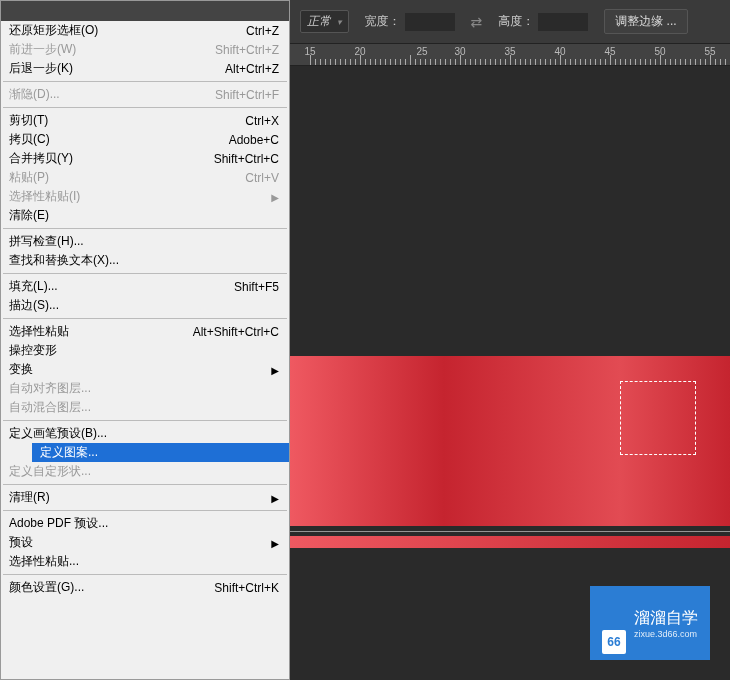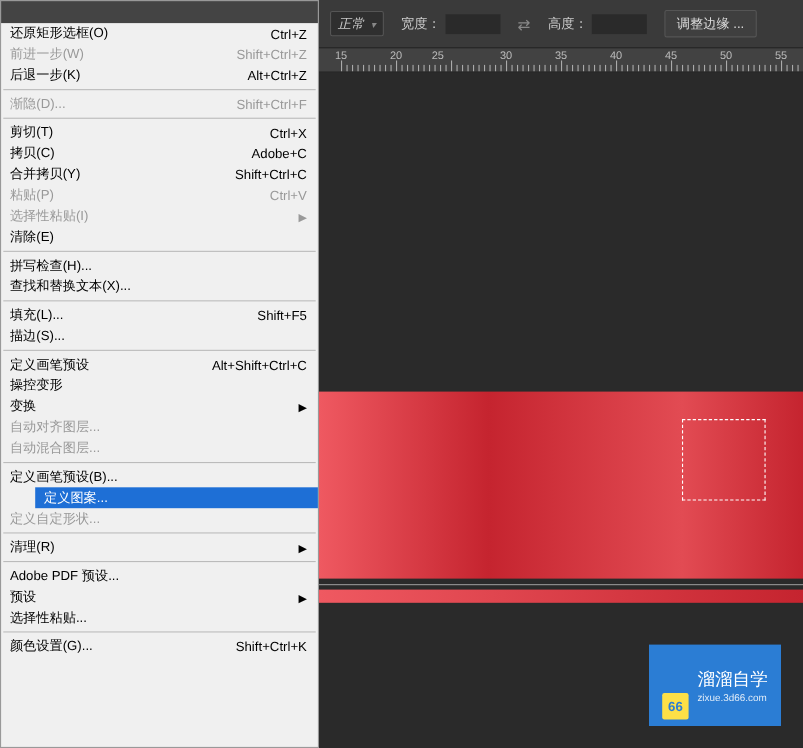--- a/index.html
+++ b/index.html
@@ -65,21 +65,21 @@
     .selection {
       position: absolute; top: 315px; left: 330px; width: 76px; height: 74px;
       border: 1.5px dashed #fff;
     }
     
     .watermark {
       position: absolute; bottom: 20px; right: 20px; background: #2b7dd4;
       color: #fff; padding: 6px 12px; display: flex; align-items: center; gap: 8px;
     }
     .watermark-icon {
-      width: 24px; height: 24px; background: #fde047; border-radius: 2px;
+      width: 24px; height: 24px; background: #ffffff; border-radius: 2px;
       display: flex; align-items: center; justify-content: center;
       color: #2b7dd4; font-weight: bold; margin-top: 38px;
     }
     .watermark-text { font-size: 16px; }
     .watermark-sub { font-size: 9px; opacity: 0.85; }
     .wm-hint { position: absolute; bottom: 66px; right: 100px; color: #999; font-size: 14px; }
     .wm-hint2 { position: absolute; bottom: 50px; right: 100px; color: #888; font-size: 11px; }
   </style>
 </head>
 <body>
@@ -142,21 +142,21 @@
       <div class="menu-item">
         <span>填充(L)...</span>
         <span class="shortcut">Shift+F5</span>
       </div>
       <div class="menu-item">
         <span>描边(S)...</span>
         <span class="shortcut"></span>
       </div>
       <div class="menu-separator"></div>
       <div class="menu-item">
-        <span>定义画笔预设</span>
+        <span>选择性粘贴</span>
         <span class="shortcut">Alt+Shift+Ctrl+C</span>
       </div>
       <div class="menu-item">
         <span>操控变形</span>
         <span class="shortcut"></span>
       </div>
       <div class="menu-item">
         <span>变换</span>
         <span class="shortcut"><span class="arrow">▶</span></span>
       </div>
@@ -242,21 +242,21 @@
     <div class="ruler-mark major" style="left: 70px;"></div>
     <div class="ruler-mark" style="left: 75px;"></div>
     <div class="ruler-mark" style="left: 80px;"></div>
     <div class="ruler-mark" style="left: 85px;"></div>
     <div class="ruler-mark" style="left: 90px;"></div>
     <div class="ruler-mark" style="left: 95px;"></div>
     <div class="ruler-mark" style="left: 100px;"></div>
     <div class="ruler-mark" style="left: 105px;"></div>
     <div class="ruler-mark" style="left: 110px;"></div>
     <div class="ruler-mark" style="left: 115px;"></div>
-    <div class="ruler-label" style="left: 108px;">25</div>
+    <div class="ruler-label" style="left: 132px;">25</div>
     <div class="ruler-mark major" style="left: 120px;"></div>
     <div class="ruler-mark" style="left: 125px;"></div>
     <div class="ruler-mark" style="left: 130px;"></div>
     <div class="ruler-mark" style="left: 135px;"></div>
     <div class="ruler-mark" style="left: 140px;"></div>
     <div class="ruler-mark" style="left: 145px;"></div>
     <div class="ruler-mark" style="left: 150px;"></div>
     <div class="ruler-mark" style="left: 155px;"></div>
     <div class="ruler-mark" style="left: 160px;"></div>
     <div class="ruler-mark" style="left: 165px;"></div>

